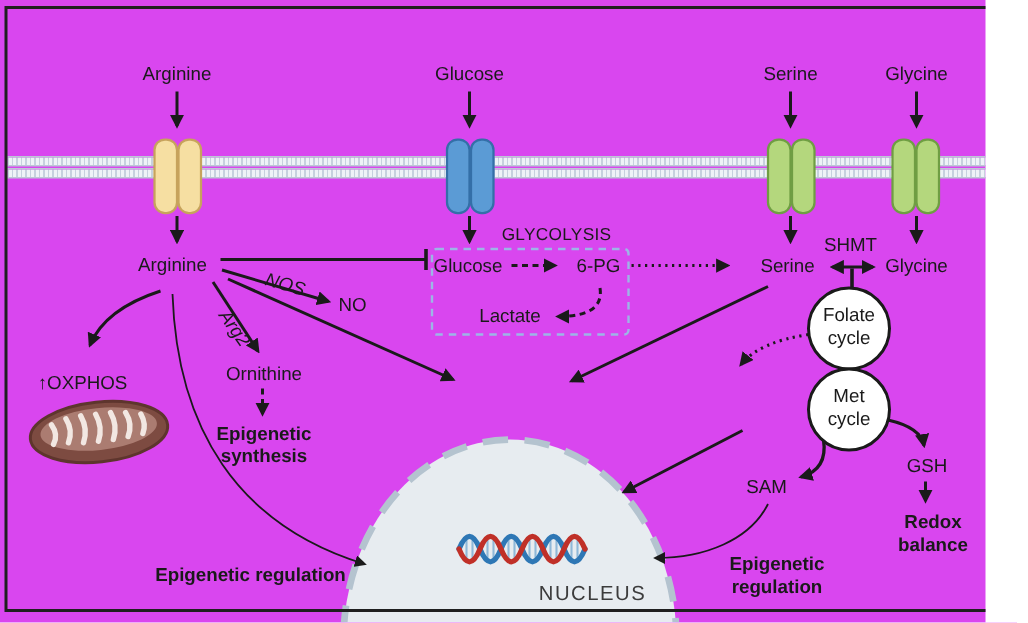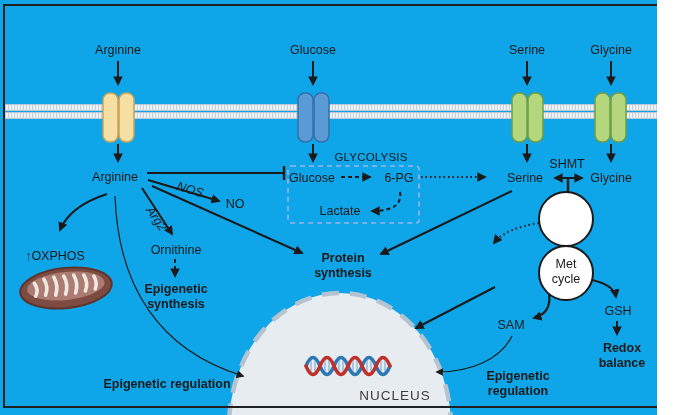--- a/index.html
+++ b/index.html
@@ -1,17 +1,17 @@
 <!DOCTYPE html>
 <html><head>
 <meta charset="utf-8">
 <style>
   html,body{margin:0;padding:0;background:#fff;}
   #canvas{
-    position:relative;width:657px;height:415px;background:#0ea5e9;overflow:hidden;
+    position:relative;width:657px;height:415px;background:#d946ef;overflow:hidden;
     font-family:"Liberation Sans",sans-serif;color:#1a1a1a;
   }
   #frame{
     position:absolute;left:3px;top:4px;width:674px;height:400px;
     border:2px solid #1f1f1f;z-index:10;pointer-events:none;
   }
   
   #membrane{position:absolute;left:5px;top:104px;width:675px;height:15px;z-index:1;}
   .leaflet{
     height:5px;border-top:1px solid #bcc7d6;border-bottom:1px solid #bcc7d6;
@@ -162,21 +162,21 @@
   <div class="lbl" style="left:567px;top:164px">SHMT</div>
   <div class="lbl" style="left:611px;top:178px">Glycine</div>
   <div class="lbl i rot-nos" style="left:190px;top:190px">NOS</div>
   <div class="lbl" style="left:235px;top:204px">NO</div>
   <div class="lbl i rot-arg2" style="left:156px;top:219px">Arg2</div>
   <div class="lbl" style="left:176px;top:250px">Ornithine</div>
   <div class="lbl b wrap" style="left:176px;top:297px;width:76px">Epigenetic synthesis</div>
   <div class="lbl" style="left:55px;top:256px">
     <span class="b">↑</span><span>OXPHOS</span>
   </div>
-  <div class="lbl b wrap" style="left:343px;top:266px;width:72px">Protein synthesis</div>
+  <div class="lbl wrap" style="left:566px;top:218px;width:46px">Folate cycle</div>
   <div class="lbl wrap" style="left:566px;top:272px;width:40px">Met cycle</div>
   <div class="lbl" style="left:511px;top:325px">SAM</div>
   <div class="lbl" style="left:618px;top:311px">GSH</div>
   <div class="lbl b wrap" style="left:622px;top:356px;width:60px">Redox balance</div>
   <div class="lbl b" style="left:167px;top:384px">Epigenetic regulation</div>
   <div class="lbl b wrap" style="left:518px;top:384px;width:88px">Epigenetic regulation</div>
 
   <div class="lbl nuc" style="left:395px;top:396px">NUCLEUS</div>
 
   <div id="frame"></div>

